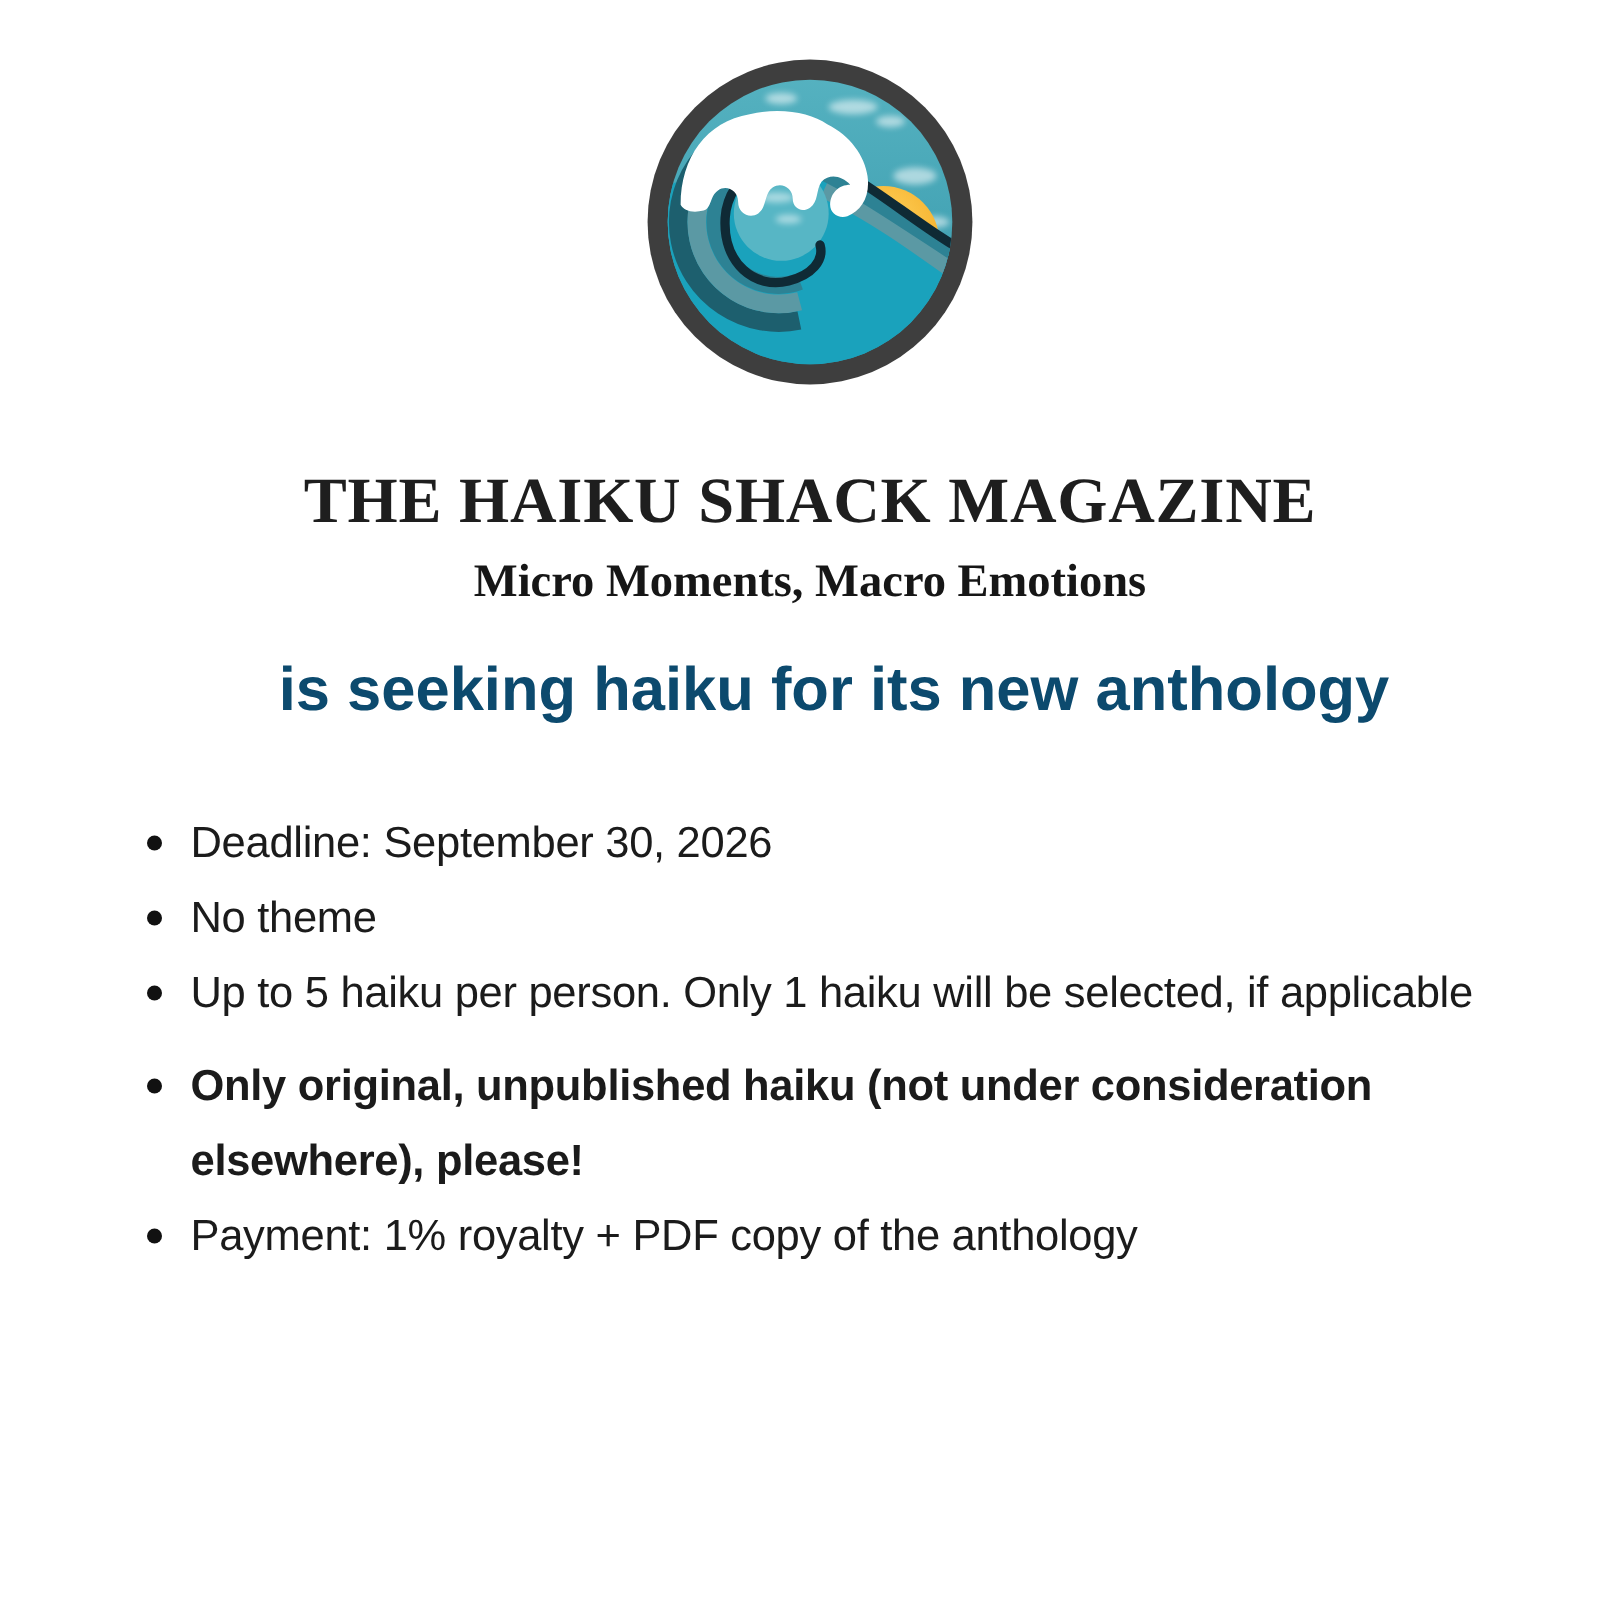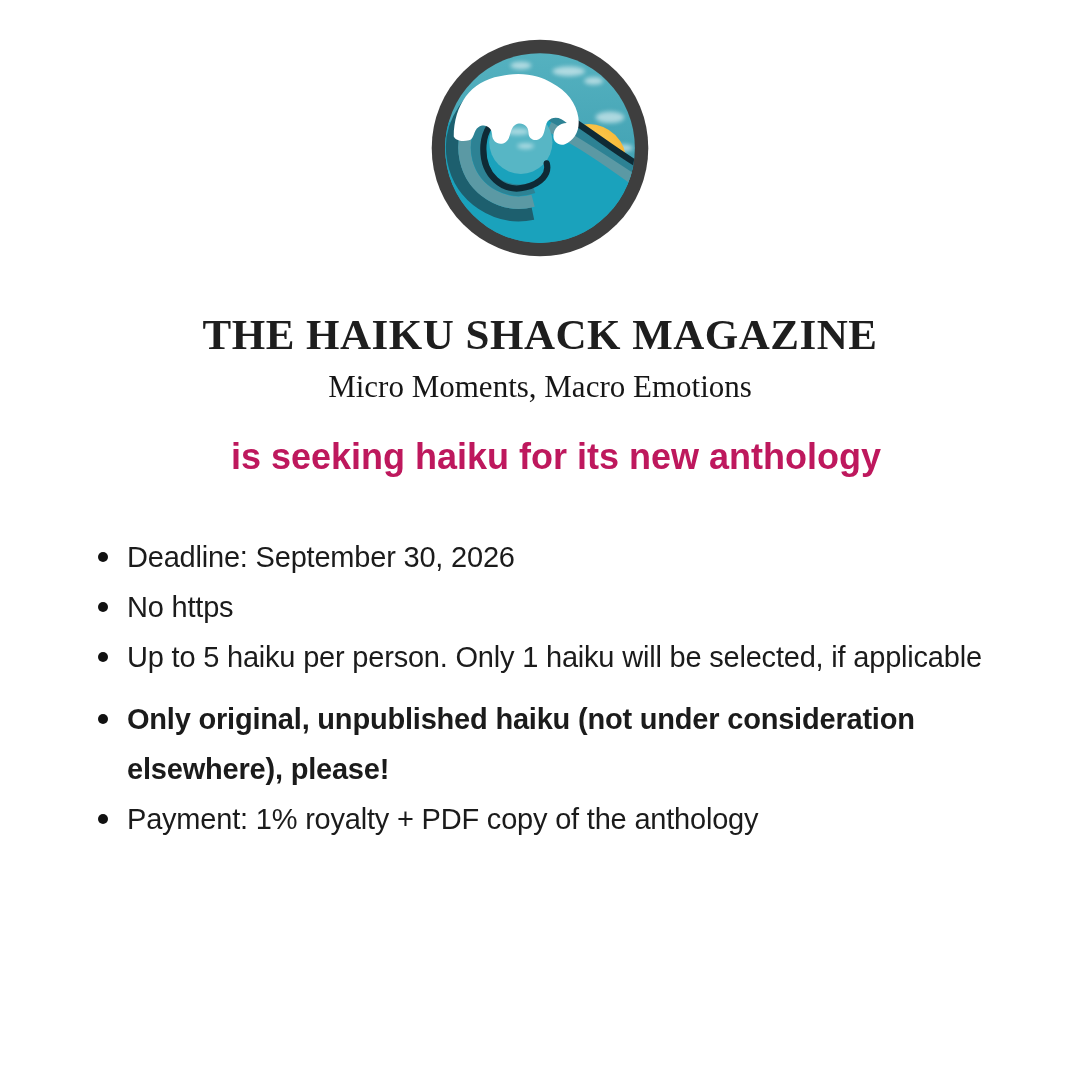--- a/index.html
+++ b/index.html
@@ -27,32 +27,32 @@
     font-weight: 700;
     font-size: 43px;
     line-height: 1;
     letter-spacing: 0.5px;
     color: #1e1e1e;
   }
   .masthead-tagline {
     margin-top: 15px;
     text-align: center;
     font-family: "Liberation Serif", serif;
-    font-weight: 400;
+    font-weight: 700;
     font-size: 31px;
     line-height: 1;
     color: #161616;
   }
   .headline {
     margin-top: 37px;
     text-align: center;
     font-weight: 700;
-    font-size: 36px;
+    font-size: 41px;
     line-height: 1;
-    color: #be185d;
+    color: #0c4a6e;
     padding-left: 32px;
   }
   .url-line {
     margin-top: 30px;
     text-align: center;
   }
   .url-line a {
     font-weight: 700;
     font-size: 31px;
     line-height: 1;
@@ -166,19 +166,19 @@
   </div>
 
   <h1 class="masthead-title">THE HAIKU SHACK MAGAZINE</h1>
   <div class="masthead-tagline">Micro Moments, Macro Emotions</div>
 
   <div class="headline">is seeking haiku for its new anthology</div>
 
 
   <ul class="details-list">
     <li>Deadline: September 30, 2026</li>
-    <li>No https</li>
+    <li>No theme</li>
     <li>Up to 5 haiku per person. Only 1 haiku will be selected, if applicable</li>
     <li class="bold">Only original, unpublished haiku (not under consideration elsewhere), please!</li>
     <li>Payment: 1% royalty + PDF copy of the anthology</li>
   </ul>
 
 </div>
 
 </body></html>

